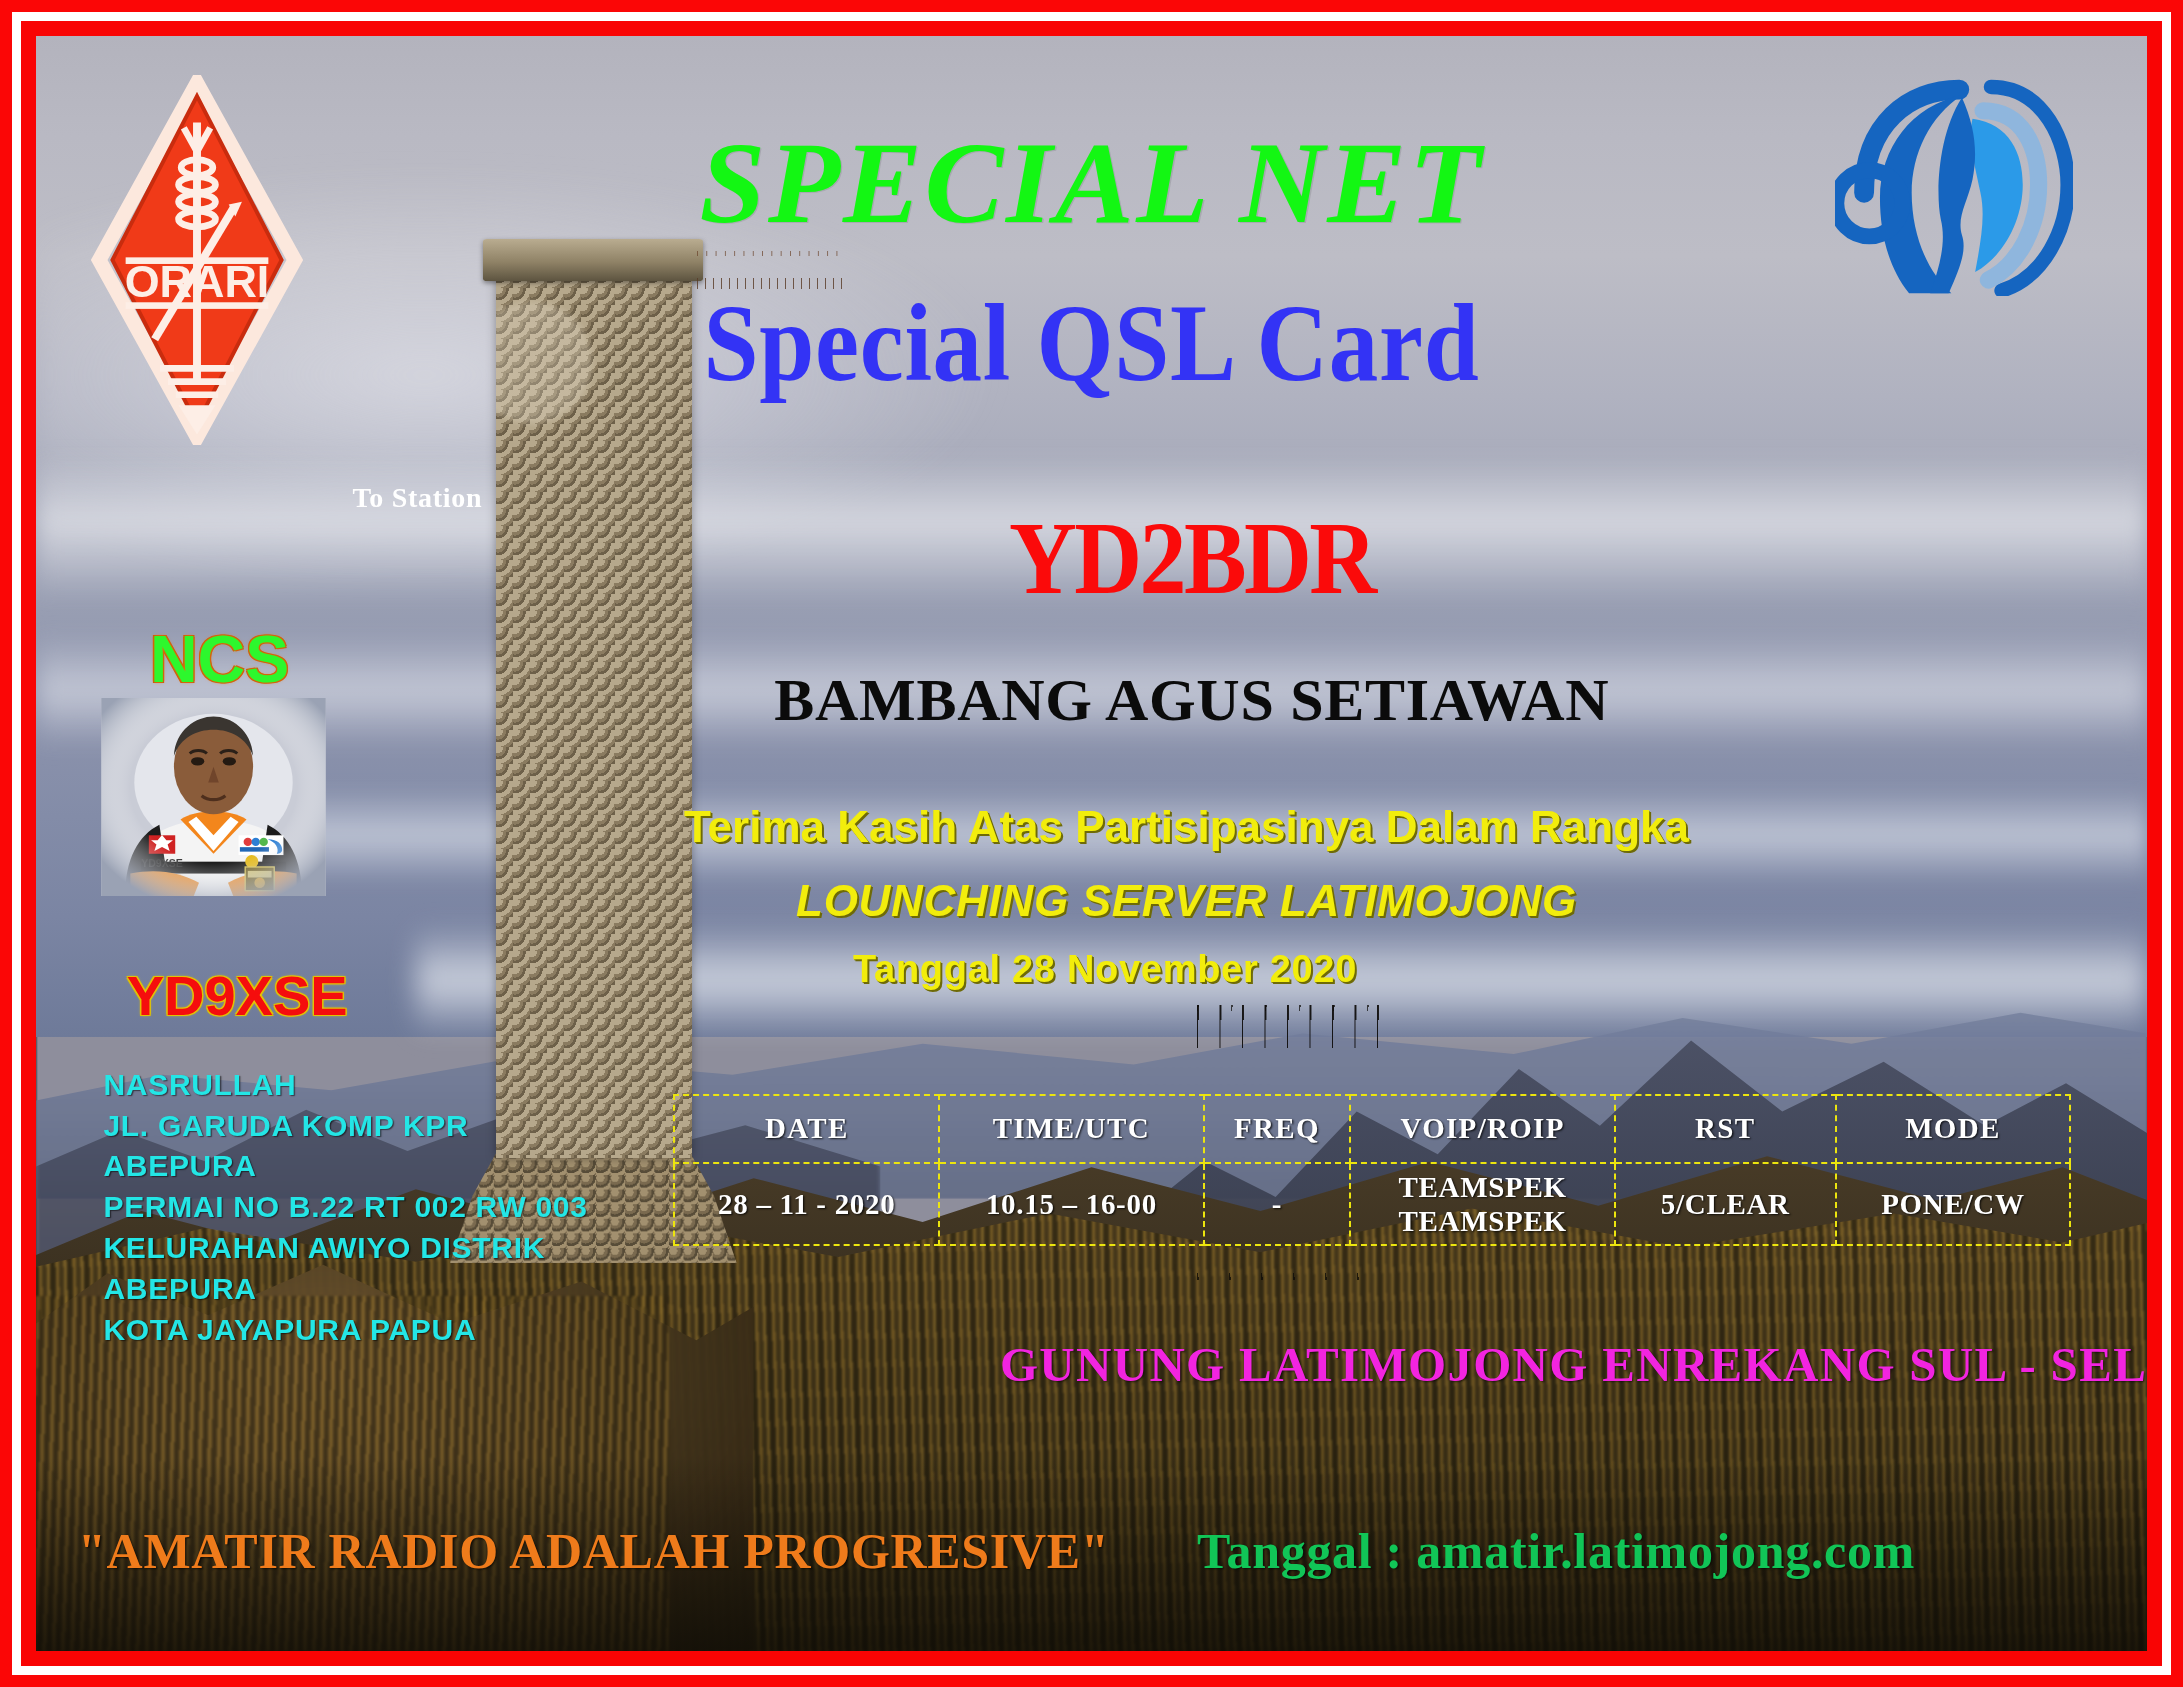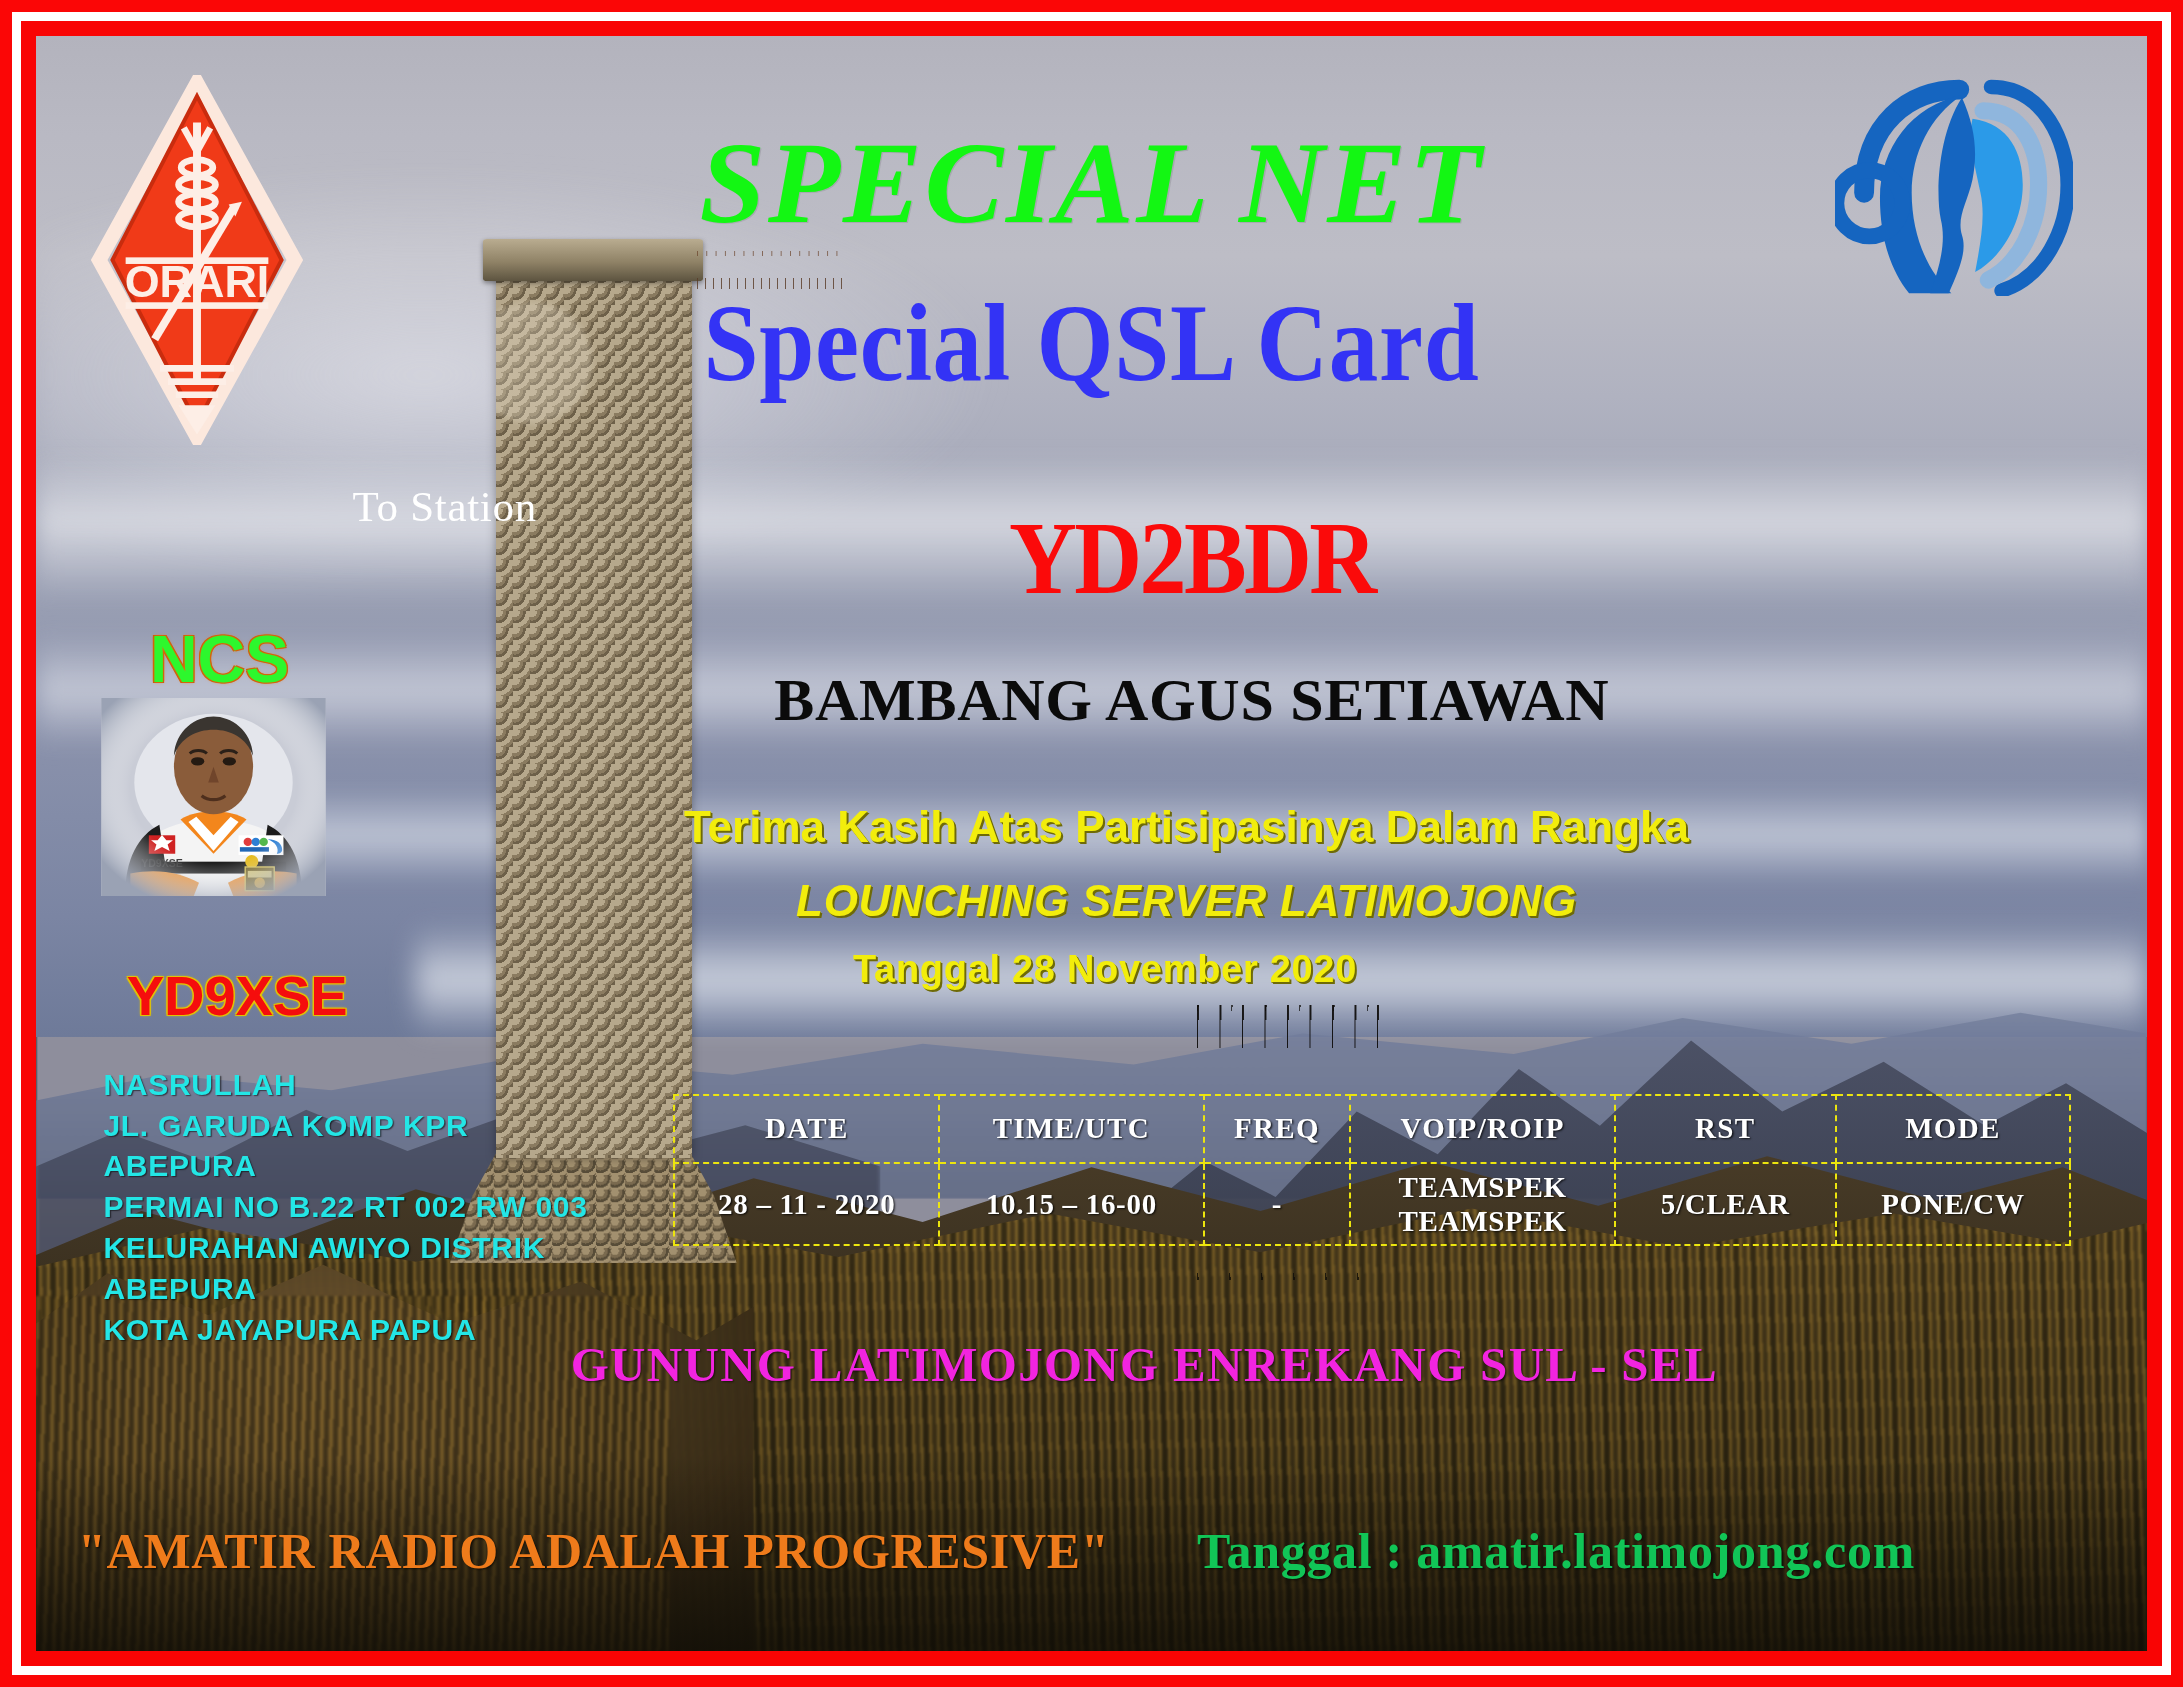--- a/index.html
+++ b/index.html
@@ -135,21 +135,21 @@
     text-shadow:1.3px 1.3px 0 rgba(0,0,0,.10);
   }
   #title-qsl-card{
     left:0;top:15.5%;width:100%;text-align:center;
     font-family:"Liberation Serif",serif;font-weight:bold;
     font-size:99px;color:#3333f5;letter-spacing:0.7px;
     transform:scaleY(1.12);
   }
   #to-station{
     left:15.0%;top:27.6%;
-    font-family:"Liberation Serif",serif;font-weight:normal;font-size:43px;
+    font-family:"Liberation Serif",serif;font-weight:bold;font-size:28px;
     color:#ffffff;letter-spacing:0.7px;text-align:center;
   }
   #callsign{
     left:0;top:29.0%;width:100%;text-align:center;padding-left:9.5%;box-sizing:border-box;
     font-family:"Liberation Serif",serif;font-weight:bold;font-style:normal;
     font-size:94px;color:#fb0a0a;letter-spacing:-2.6px;
     transform:scaleY(1.10);
   }
   #opname{
     left:0;top:39.0%;width:100%;text-align:center;padding-left:9.5%;box-sizing:border-box;
@@ -199,21 +199,21 @@
     color:#ffffff;text-align:center;vertical-align:middle;
     font-family:"Liberation Serif",serif;font-weight:bold;
     text-shadow:1.3px 1.3px 2px rgba(0,0,0,.75);
   }
   #qso-table tr.hdr td{font-size:29px;height:64px;letter-spacing:1.3px;}
   #qso-table tr.val td{font-size:29px;height:78px;letter-spacing:0.7px;line-height:1.18;}
   .col-date{width:19.0%;} .col-time{width:19.0%;} .col-freq{width:10.4%;}
   .col-voip{width:19.0%;} .col-rst{width:15.8%;} .col-mode{width:16.8%;}
 
   #place-line{
-    left:0;top:80.5%;width:100%;text-align:center;padding-left:5%;box-sizing:border-box;
+    left:0;top:80.5%;width:100%;text-align:right;padding-left:5%;box-sizing:border-box;
     font-family:"Liberation Serif",serif;font-weight:bold;font-size:49px;
     color:#f224e0;letter-spacing:1.3px;
     text-shadow:1.3px 1.3px 2px rgba(0,0,0,.55);
   }
 
   #motto{
     left:2.0%;top:92.0%;
     font-family:"Liberation Serif",serif;font-weight:bold;font-size:50px;
     color:#ef7b1b;letter-spacing:0.7px;text-shadow:1.3px 1.3px 2px rgba(0,0,0,.6);
   }

